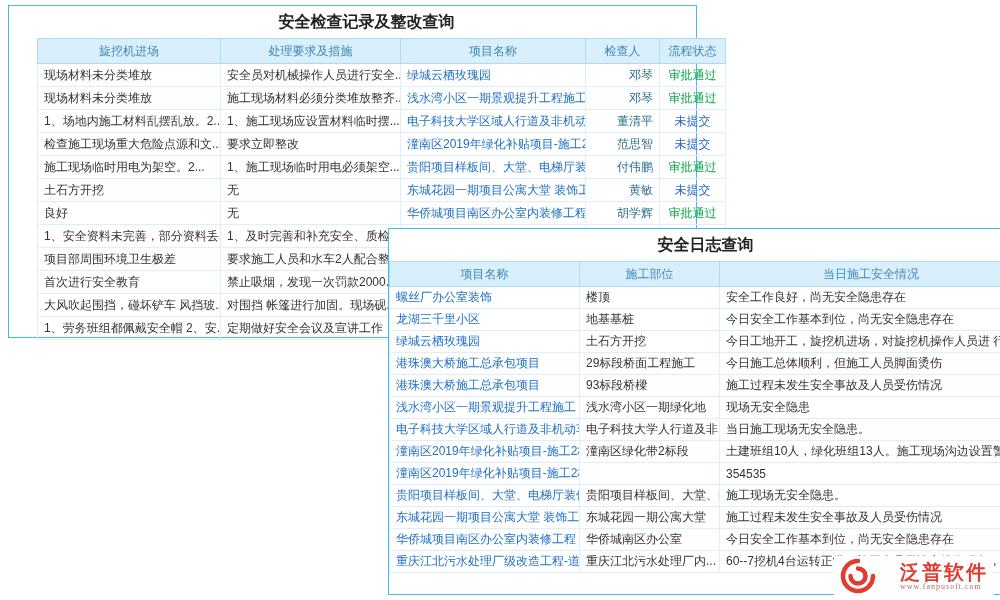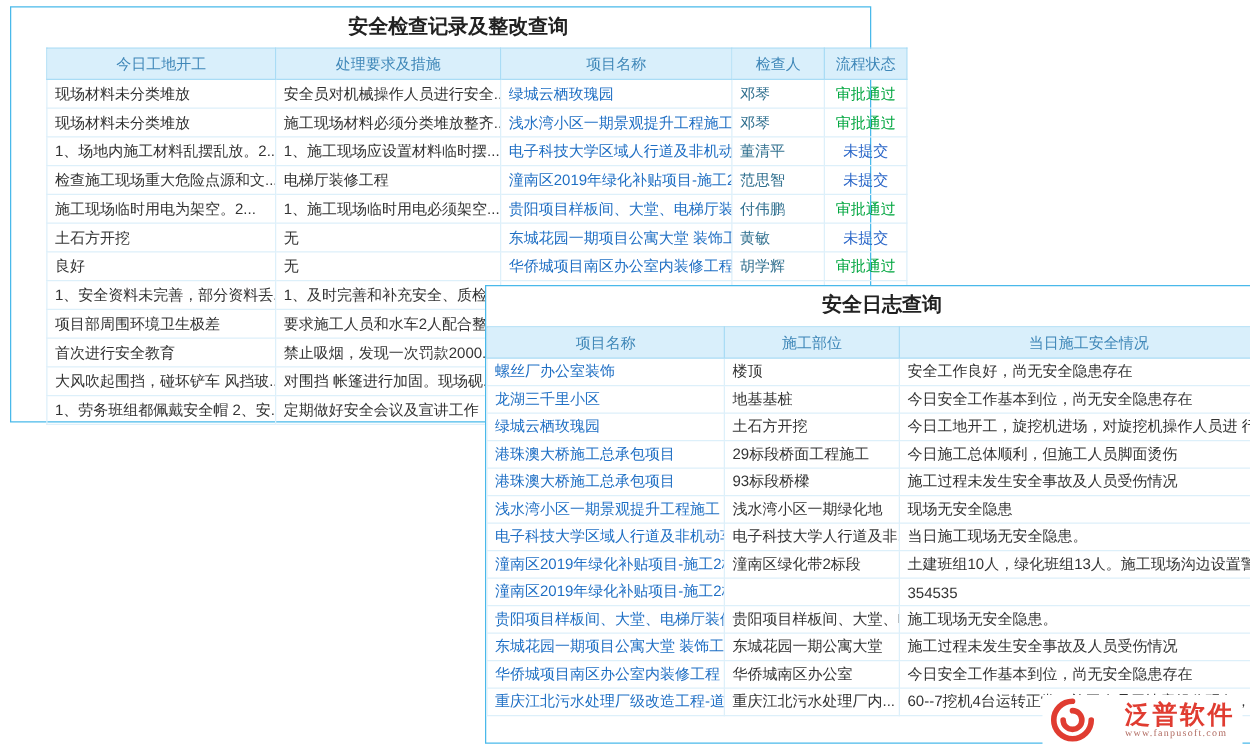--- a/index.html
+++ b/index.html
@@ -35,21 +35,21 @@
   td {
     font-size: 12px; color: #333333;
     height: 23px; padding: 0 6px;
     border: 1px solid #ddf0fa;
     white-space: nowrap; overflow: hidden;
     text-align: left;
   }
   .panel2 td { height: 22px; }
   
   #insp-tbl td.c2 { color: var(--link, #1f6fc4); }
-  #insp-tbl td.c3 { color: var(--inspector, #31708f); text-align: left; }
+  #insp-tbl td.c3 { color: var(--inspector, #31708f); text-align: right; }
   #insp-tbl td.c4 { text-align: center; }
   
   #log-tbl td.c0 { color: var(--link, #1f6fc4); }
   
   .logo {
     position: absolute; right: 6px; bottom: 4px; z-index: 3;
     display: flex; align-items: center; gap: 24px;
     background: #ffffff; padding: 2px 6px;
   }
   .logo-icon { width: 36px; height: 36px; display: inline-block; }
@@ -65,21 +65,21 @@
   <table id="insp-tbl">
     <colgroup>
       <col style="width:183px">
         <col style="width:180px">
         <col style="width:185px">
       <col style="width:74px">
         <col style="width:66px">
     </colgroup>
     <thead>
         <tr id="insp-head">
-          <th>今日工地开工</th>
+          <th>旋挖机进场</th>
           <th>处理要求及措施</th>
           <th>项目名称</th>
           <th>检查人</th>
           <th>流程状态</th>
         </tr>
       </thead>
     <tbody id="insp-body">
         <tr>
           <td class="c0">现场材料未分类堆放</td>
           <td class="c1">安全员对机械操作人员进行安全...</td>
@@ -96,21 +96,21 @@
         </tr>
         <tr>
           <td class="c0">1、场地内施工材料乱摆乱放。2...</td>
           <td class="c1">1、施工现场应设置材料临时摆...</td>
           <td class="c2">电子科技大学区域人行道及非机动车道工程</td>
           <td class="c3">董清平</td>
           <td class="c4" style="color: rgb(42, 102, 200);">未提交</td>
         </tr>
         <tr>
           <td class="c0">检查施工现场重大危险点源和文...</td>
-          <td class="c1">电梯厅装修工程</td>
+          <td class="c1">要求立即整改</td>
           <td class="c2">潼南区2019年绿化补贴项目-施工2标段</td>
           <td class="c3">范思智</td>
           <td class="c4" style="color: rgb(42, 102, 200);">未提交</td>
         </tr>
         <tr>
           <td class="c0">施工现场临时用电为架空。2...</td>
           <td class="c1">1、施工现场临时用电必须架空...</td>
           <td class="c2">贵阳项目样板间、大堂、电梯厅装修工程</td>
           <td class="c3">付伟鹏</td>
           <td class="c4" style="color: rgb(0, 166, 63);">审批通过</td>

